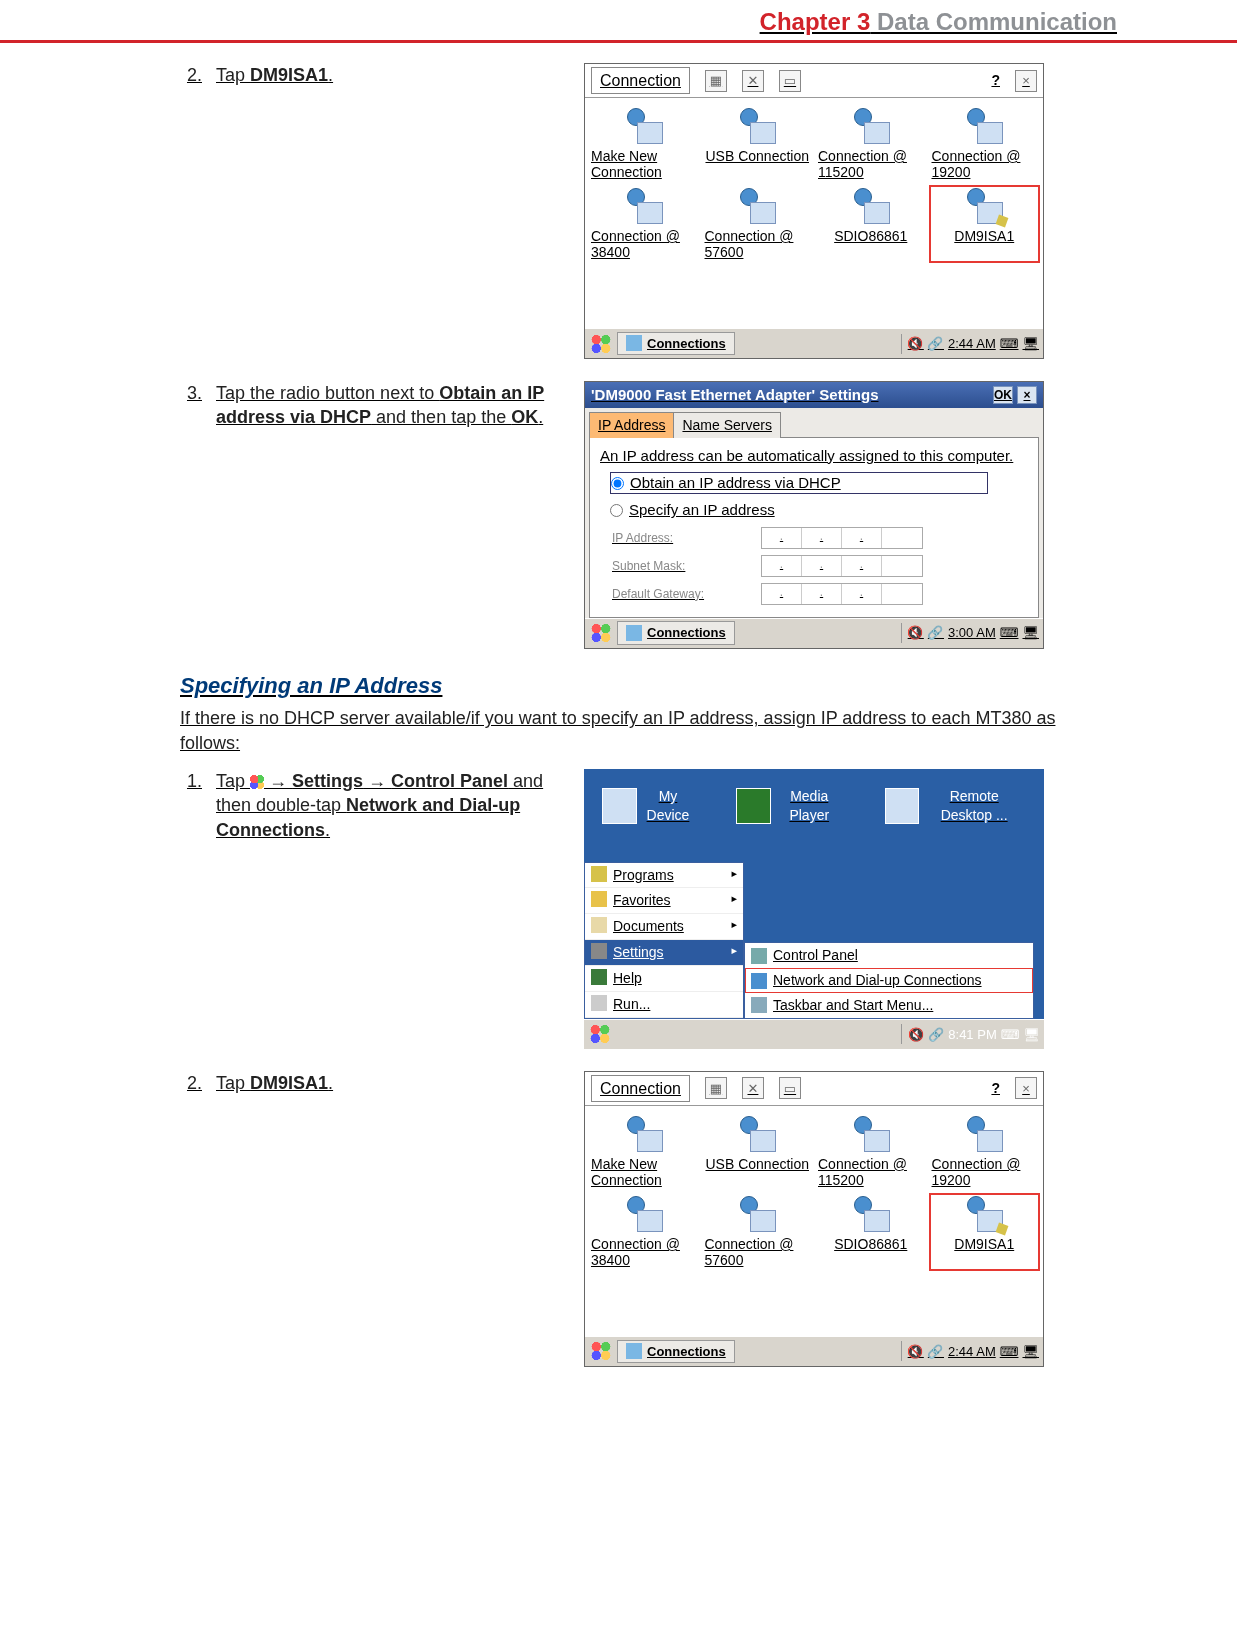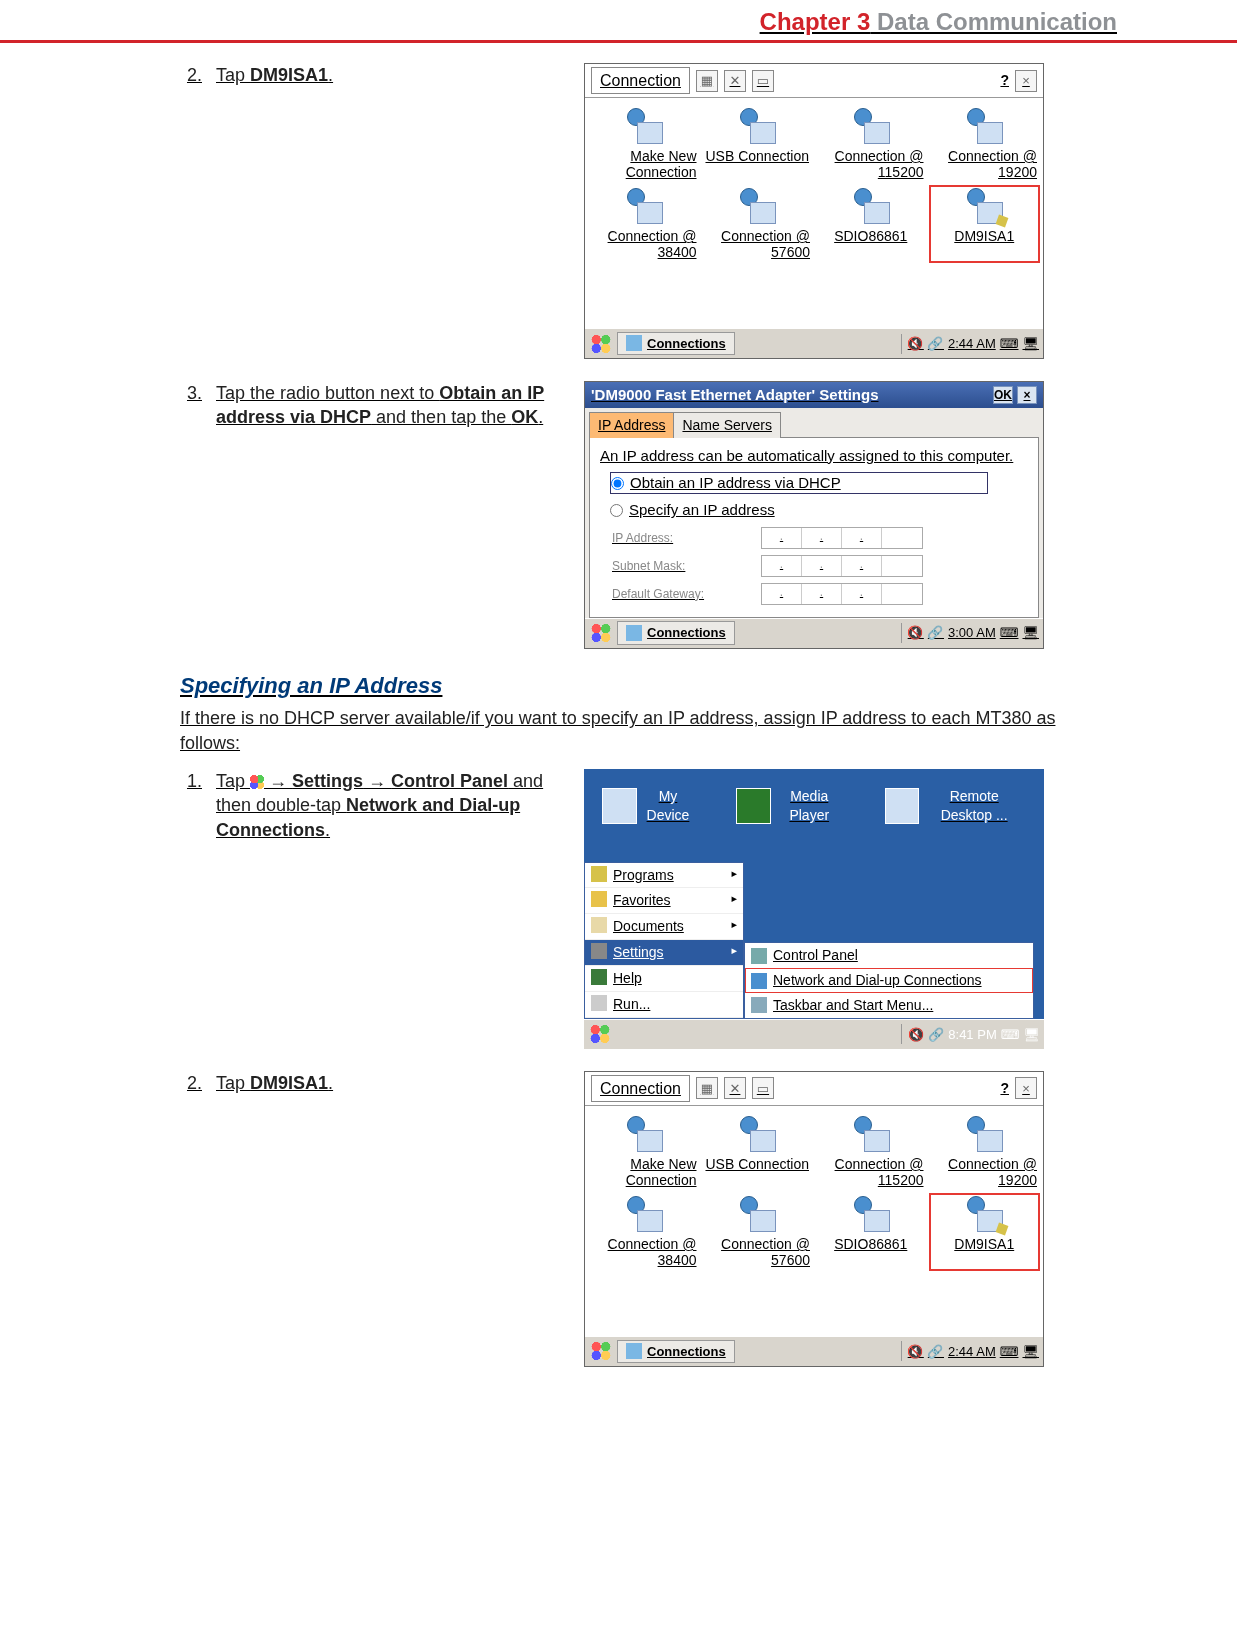--- a/index.html
+++ b/index.html
@@ -64,39 +64,39 @@
     background: #dbe5f1; color: #000; border: 1px solid #7a94bd;
     width: 20px; height: 18px; display: flex; align-items: center;
     justify-content: center; font-size: 12px; font-weight: bold;
   }
   .toolbar-white {
     background: #fff;
     border-bottom: 1px solid #999;
     padding: 4px 6px;
     display: flex;
     align-items: center;
-    gap: 6px;
+    gap: 15px;
     height: 34px;
     text-align: center;
   }
   .toolbar-white .conn-label {
     border: 1px solid #888; padding: 2px 8px; background: #fff;
     font-size: 16px;
   }
   .icon-btn { width:22px; height:22px; border:1px solid #888; background:#f5f5f5; display:flex; align-items:center; justify-content:center; font-size:13px; color:#666;}
   .conn-body {
     background: #fff;
     padding: 10px 6px 6px 6px;
     min-height: 230px;
   }
   .conn-grid {
     display: grid;
     grid-template-columns: repeat(4, 1fr);
     gap: 8px 8px;
-    text-align: right;
+    text-align: left;
     font-size: 14px;
     line-height: 1.15;
   }
   .conn-item { display: flex; flex-direction: column; align-items: center; gap: 2px; }
   .conn-icon {
     width: 46px; height: 38px; position: relative;
   }
   .conn-icon .globe { width:18px;height:18px;border-radius:50%;background:#4a8fcf;position:absolute;top:0;left:6px;border:1px solid #2a5f8f;}
   .conn-icon .monitor{width:26px;height:22px;background:#cfe0f3;border:1px solid #7a94bd;position:absolute;bottom:2px;right:4px;}
   .conn-icon .plug{width:10px;height:10px;background:#d6c24a;position:absolute;bottom:0;right:0;transform:rotate(20deg);}

